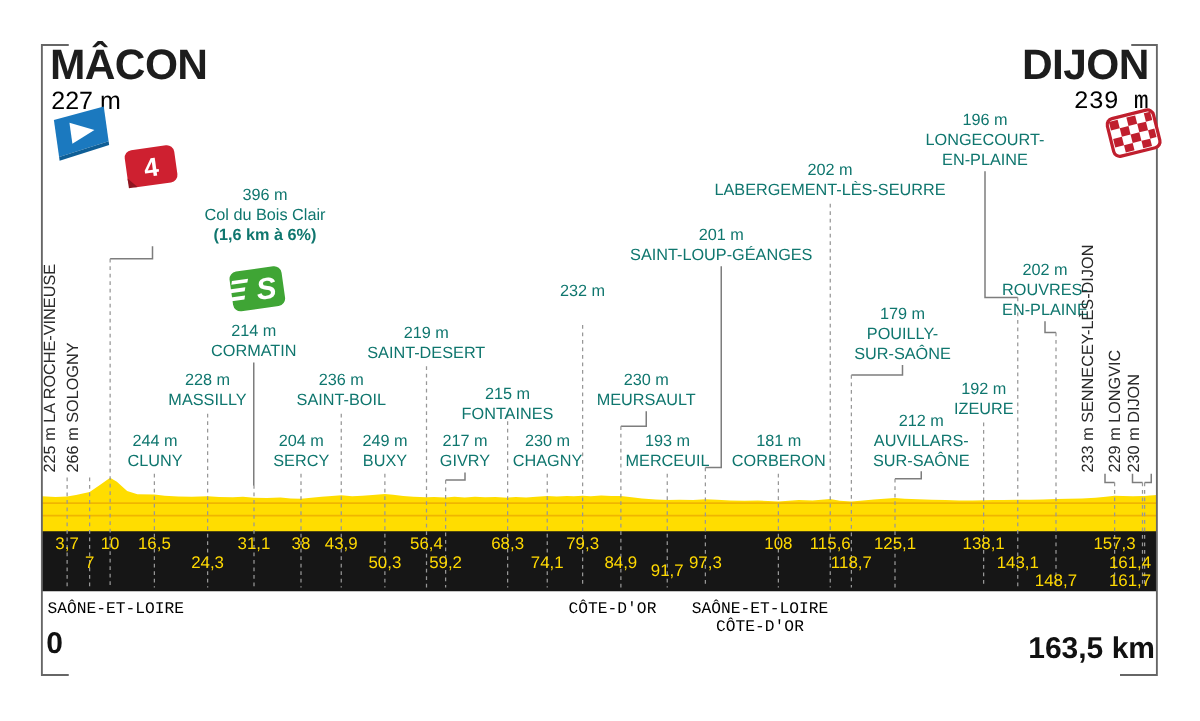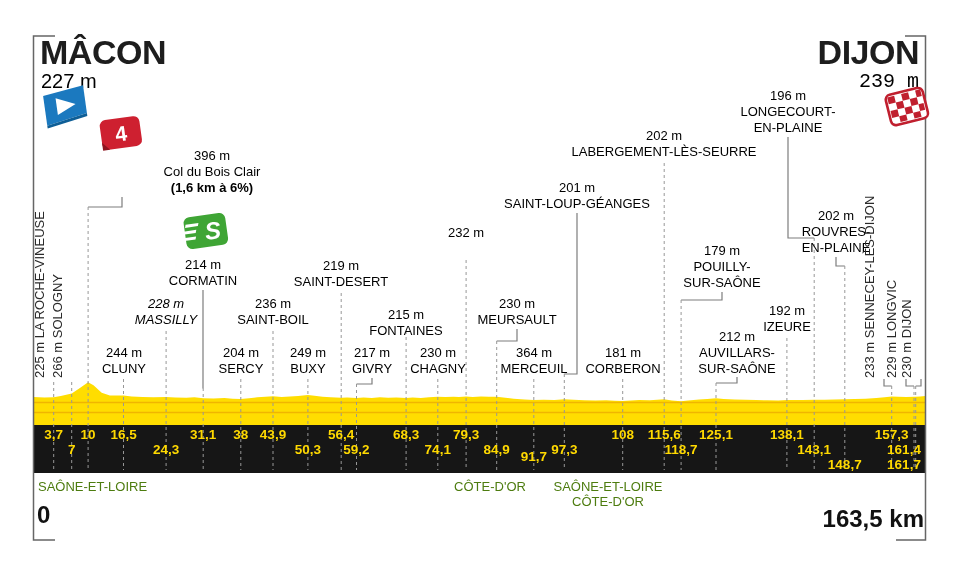--- a/index.html
+++ b/index.html
@@ -6,30 +6,30 @@
   .stage{position:relative;width:960px;height:577px;background:#fff;overflow:hidden;
          font-family:"Liberation Sans",sans-serif;}
   svg.layer{position:absolute;left:0;top:0;}
   .city{position:absolute;top:33px;font-size:34px;font-weight:bold;color:#1d1d1d;letter-spacing:-0.5px;}
   .city.start{left:40px;}
   .city.finish{right:41px;text-align:right;}
   .city-elev{position:absolute;top:70px;font-size:20px;color:#000000;}
   .city-elev.start{left:41px;}
   .city-elev.finish{right:41px;text-align:right;font-family:Liberation Mono, monospace;}
   .wp-h{position:absolute;transform:translateX(-50%);text-align:center;font-size:13px;
-        line-height:16px;color:#000000;white-space:nowrap;}
+        line-height:16px;color:#0f766e;white-space:nowrap;}
   .wp-h .bold{font-weight:bold;}
   .wp-v{position:absolute;transform:rotate(-90deg);transform-origin:0 100%;font-size:13px;
         height:14px;line-height:14px;color:#2a2a2a;white-space:nowrap;}
-  .dist{position:absolute;transform:translateX(-50%);font-size:13.5px;font-weight:bold;
+  .dist{position:absolute;transform:translateX(-50%);font-size:13.5px;font-weight:normal;
         color:#ffd900;white-space:nowrap;}
   .dist.r1{top:427px;}
   .dist.r2{top:442px;}
   .dist.r3{top:457px;}
-  .dept{position:absolute;top:479px;font-size:13px;line-height:15px;color:#4d7c0f;}
+  .dept{position:absolute;top:479px;font-size:13px;line-height:15px;color:#000000;font-family:Liberation Mono, monospace;}
   .dept.center{transform:translateX(-50%);text-align:center;}
   .km-end{position:absolute;font-size:24px;font-weight:bold;color:#111;}
   .km-end.zero{left:37px;top:501px;}
   .km-end.total{right:36px;top:505px;text-align:right;}
   .elbow{fill:none;stroke:#7d7d7d;stroke-width:1.2;}
   .dash{stroke:#979797;stroke-width:1;stroke-dasharray:3 3;}
   .badge{position:absolute;}
 </style>
 </head>
 <body>
@@ -148,21 +148,21 @@
         <div>396 m</div>
         <div>Col du Bois Clair</div>
         <div class="bold">(1,6 km à 6%)</div>
       </div>
       <div class="dist r1" style="left: 88.0566px;">10</div>
       <div class="wp-h" style="left: 124px; top: 345px;">
         <div>244 m</div>
         <div>CLUNY</div>
       </div>
       <div class="dist r1" style="left: 123.518px;">16,5</div>
-      <div class="wp-h" style="left: 166px; top: 296px; font-style: italic;">
+      <div class="wp-h" style="left: 166px; top: 296px;">
         <div>228 m</div>
         <div>MASSILLY</div>
       </div>
       <div class="dist r2" style="left: 166.072px;">24,3</div>
       <div class="wp-h" style="left: 203px; top: 257px;">
         <div>214 m</div>
         <div>CORMATIN</div>
       </div>
       <div class="dist r1" style="left: 203.171px;">31,1</div>
       <div class="wp-h" style="left: 241px; top: 345px;">
@@ -203,21 +203,21 @@
       <div class="wp-h" style="left: 466px; top: 225px;">
         <div>232 m</div>
       </div>
       <div class="dist r1" style="left: 466.134px;">79,3</div>
       <div class="wp-h" style="left: 517px; top: 296px;">
         <div>230 m</div>
         <div>MEURSAULT</div>
       </div>
       <div class="dist r2" style="left: 496.685px;">84,9</div>
       <div class="wp-h" style="left: 534px; top: 345px;">
-        <div>364 m</div>
+        <div>193 m</div>
         <div>MERCEUIL</div>
       </div>
       <div class="dist r1" style="left: 533.784px; margin-top: 22px;">91,7</div>
       <div class="wp-h" style="left: 577px; top: 180px;">
         <div>201 m</div>
         <div>SAINT-LOUP-GÉANGES</div>
       </div>
       <div class="dist r2" style="left: 564.335px;">97,3</div>
       <div class="wp-h" style="left: 623px; top: 345px; text-align: center;">
         <div>181 m</div>

